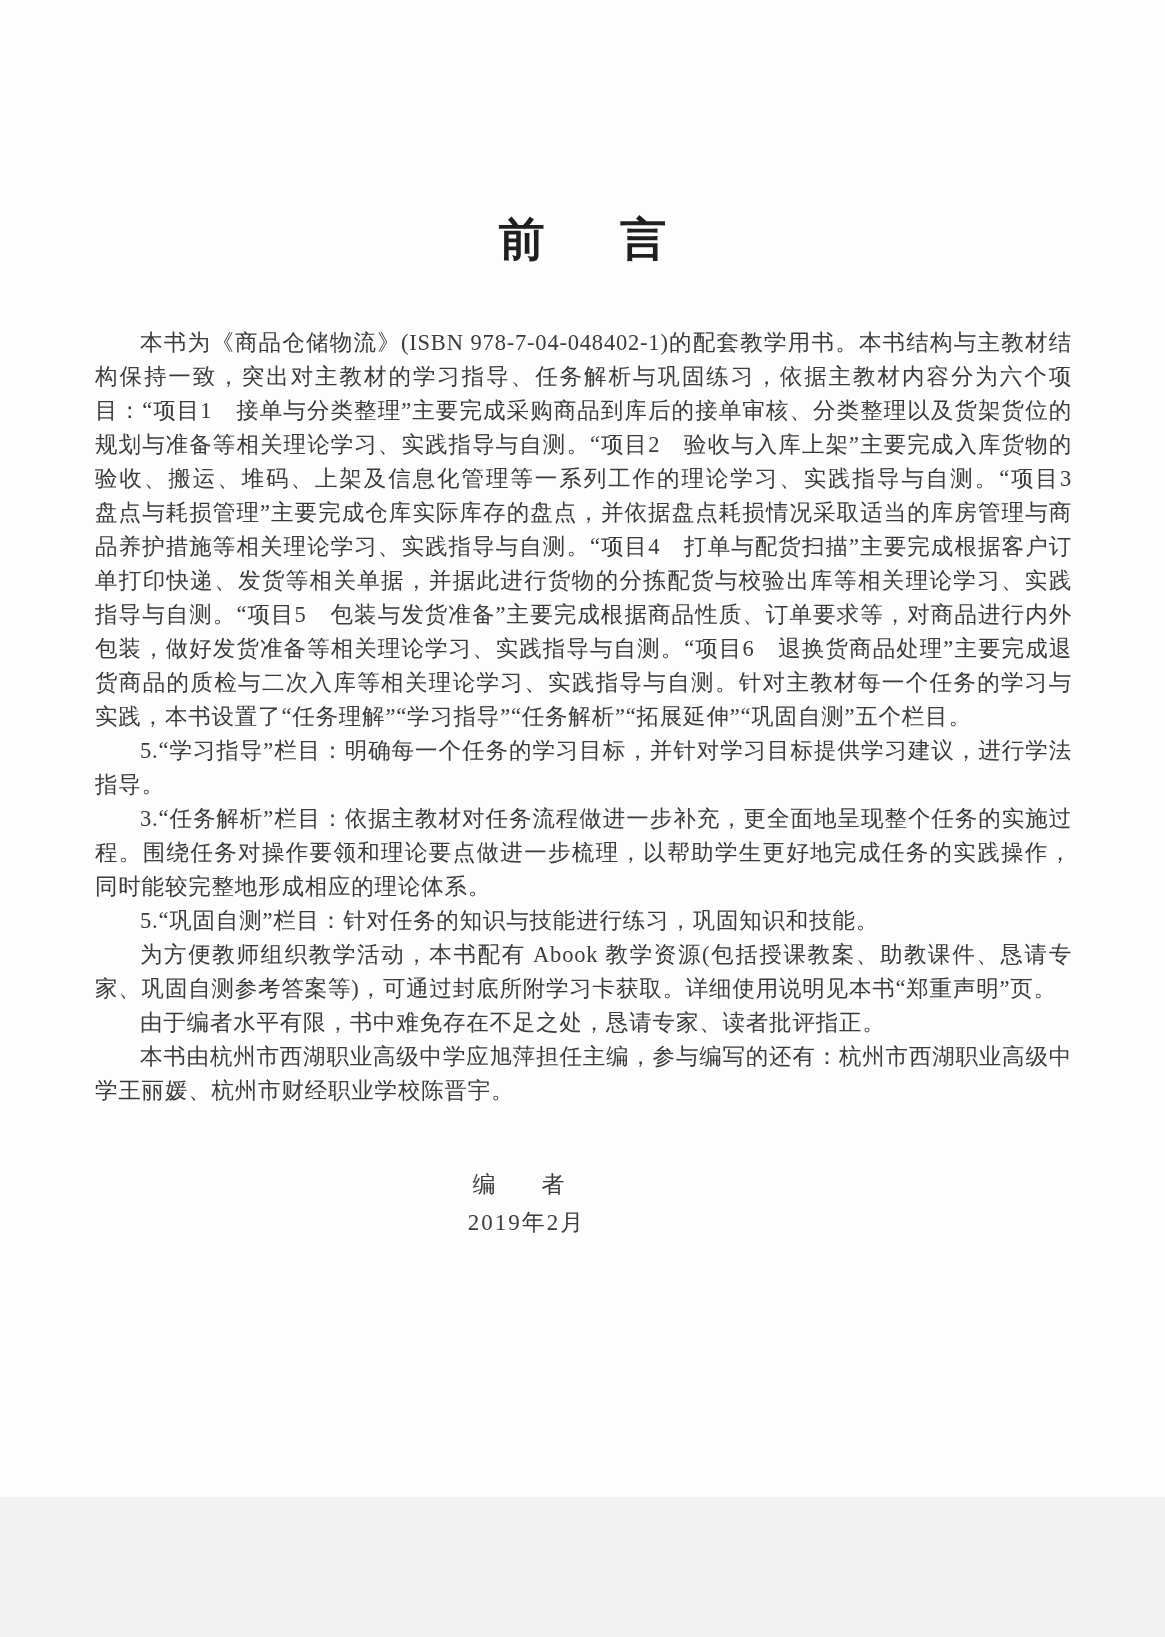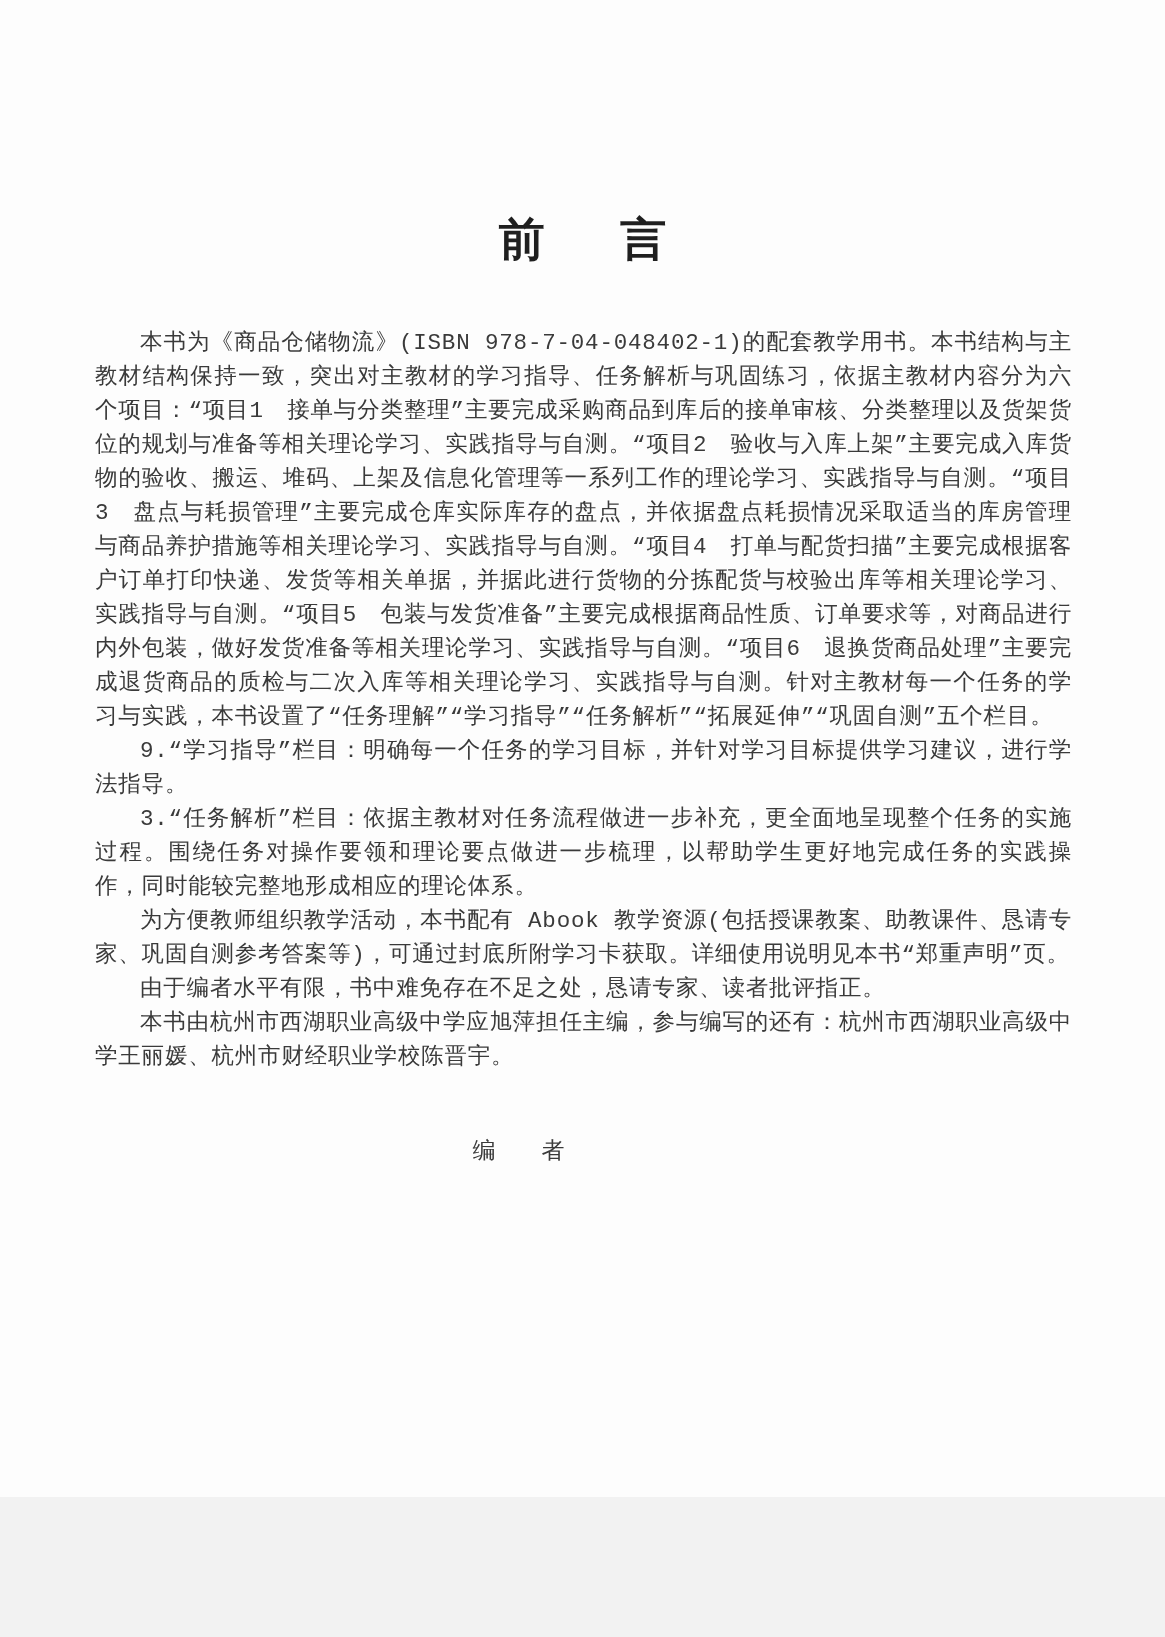--- a/index.html
+++ b/index.html
@@ -32,21 +32,20 @@
     padding: 0 93px 0 95px;
     font-size: 22.5px;
     line-height: 34px;
     letter-spacing: 0.8px;
     text-align: justify;
     color: #3a3a3a;
   }
   .body-text p {
     margin: 0;
     text-indent: 2em;
-    font-family: Liberation Mono, monospace;
   }
   .signoff {
     margin-top: 62px;
     text-align: center;
     font-size: 23px;
     line-height: 30px;
     color: #3a3a3a;
   }
   .signoff .editor {
     margin: 0;
@@ -60,24 +59,26 @@
 </style>
 </head>
 <body>
 
 <div class="page">
 
   <h1 class="title">前　言</h1>
 
   <main class="body-text">
     <p>本书为《商品仓储物流》(ISBN 978-7-04-048402-1)的配套教学用书。本书结构与主教材结构保持一致，突出对主教材的学习指导、任务解析与巩固练习，依据主教材内容分为六个项目：“项目1　接单与分类整理”主要完成采购商品到库后的接单审核、分类整理以及货架货位的规划与准备等相关理论学习、实践指导与自测。“项目2　验收与入库上架”主要完成入库货物的验收、搬运、堆码、上架及信息化管理等一系列工作的理论学习、实践指导与自测。“项目3　盘点与耗损管理”主要完成仓库实际库存的盘点，并依据盘点耗损情况采取适当的库房管理与商品养护措施等相关理论学习、实践指导与自测。“项目4　打单与配货扫描”主要完成根据客户订单打印快递、发货等相关单据，并据此进行货物的分拣配货与校验出库等相关理论学习、实践指导与自测。“项目5　包装与发货准备”主要完成根据商品性质、订单要求等，对商品进行内外包装，做好发货准备等相关理论学习、实践指导与自测。“项目6　退换货商品处理”主要完成退货商品的质检与二次入库等相关理论学习、实践指导与自测。针对主教材每一个任务的学习与实践，本书设置了“任务理解”“学习指导”“任务解析”“拓展延伸”“巩固自测”五个栏目。</p>
-    <p>9.“学习指导”栏目：明确每一个任务的学习目标，并针对学习目标提供学习建议，进行学法指导。</p>
+    <p>5.“学习指导”栏目：明确每一个任务的学习目标，并针对学习目标提供学习建议，进行学法指导。</p>
     <p>3.“任务解析”栏目：依据主教材对任务流程做进一步补充，更全面地呈现整个任务的实施过程。围绕任务对操作要领和理论要点做进一步梳理，以帮助学生更好地完成任务的实践操作，同时能较完整地形成相应的理论体系。</p>
+    <p>5.“巩固自测”栏目：针对任务的知识与技能进行练习，巩固知识和技能。</p>
     <p>为方便教师组织教学活动，本书配有 Abook 教学资源(包括授课教案、助教课件、恳请专家、巩固自测参考答案等)，可通过封底所附学习卡获取。详细使用说明见本书“郑重声明”页。</p>
     <p>由于编者水平有限，书中难免存在不足之处，恳请专家、读者批评指正。</p>
     <p>本书由杭州市西湖职业高级中学应旭萍担任主编，参与编写的还有：杭州市西湖职业高级中学王丽媛、杭州市财经职业学校陈晋宇。</p>
   </main>
 
   <div class="signoff">
     <p class="editor">编　　者</p>
+    <p class="date">2019年2月</p>
   </div>
 
 </div>
 
 </body></html>

